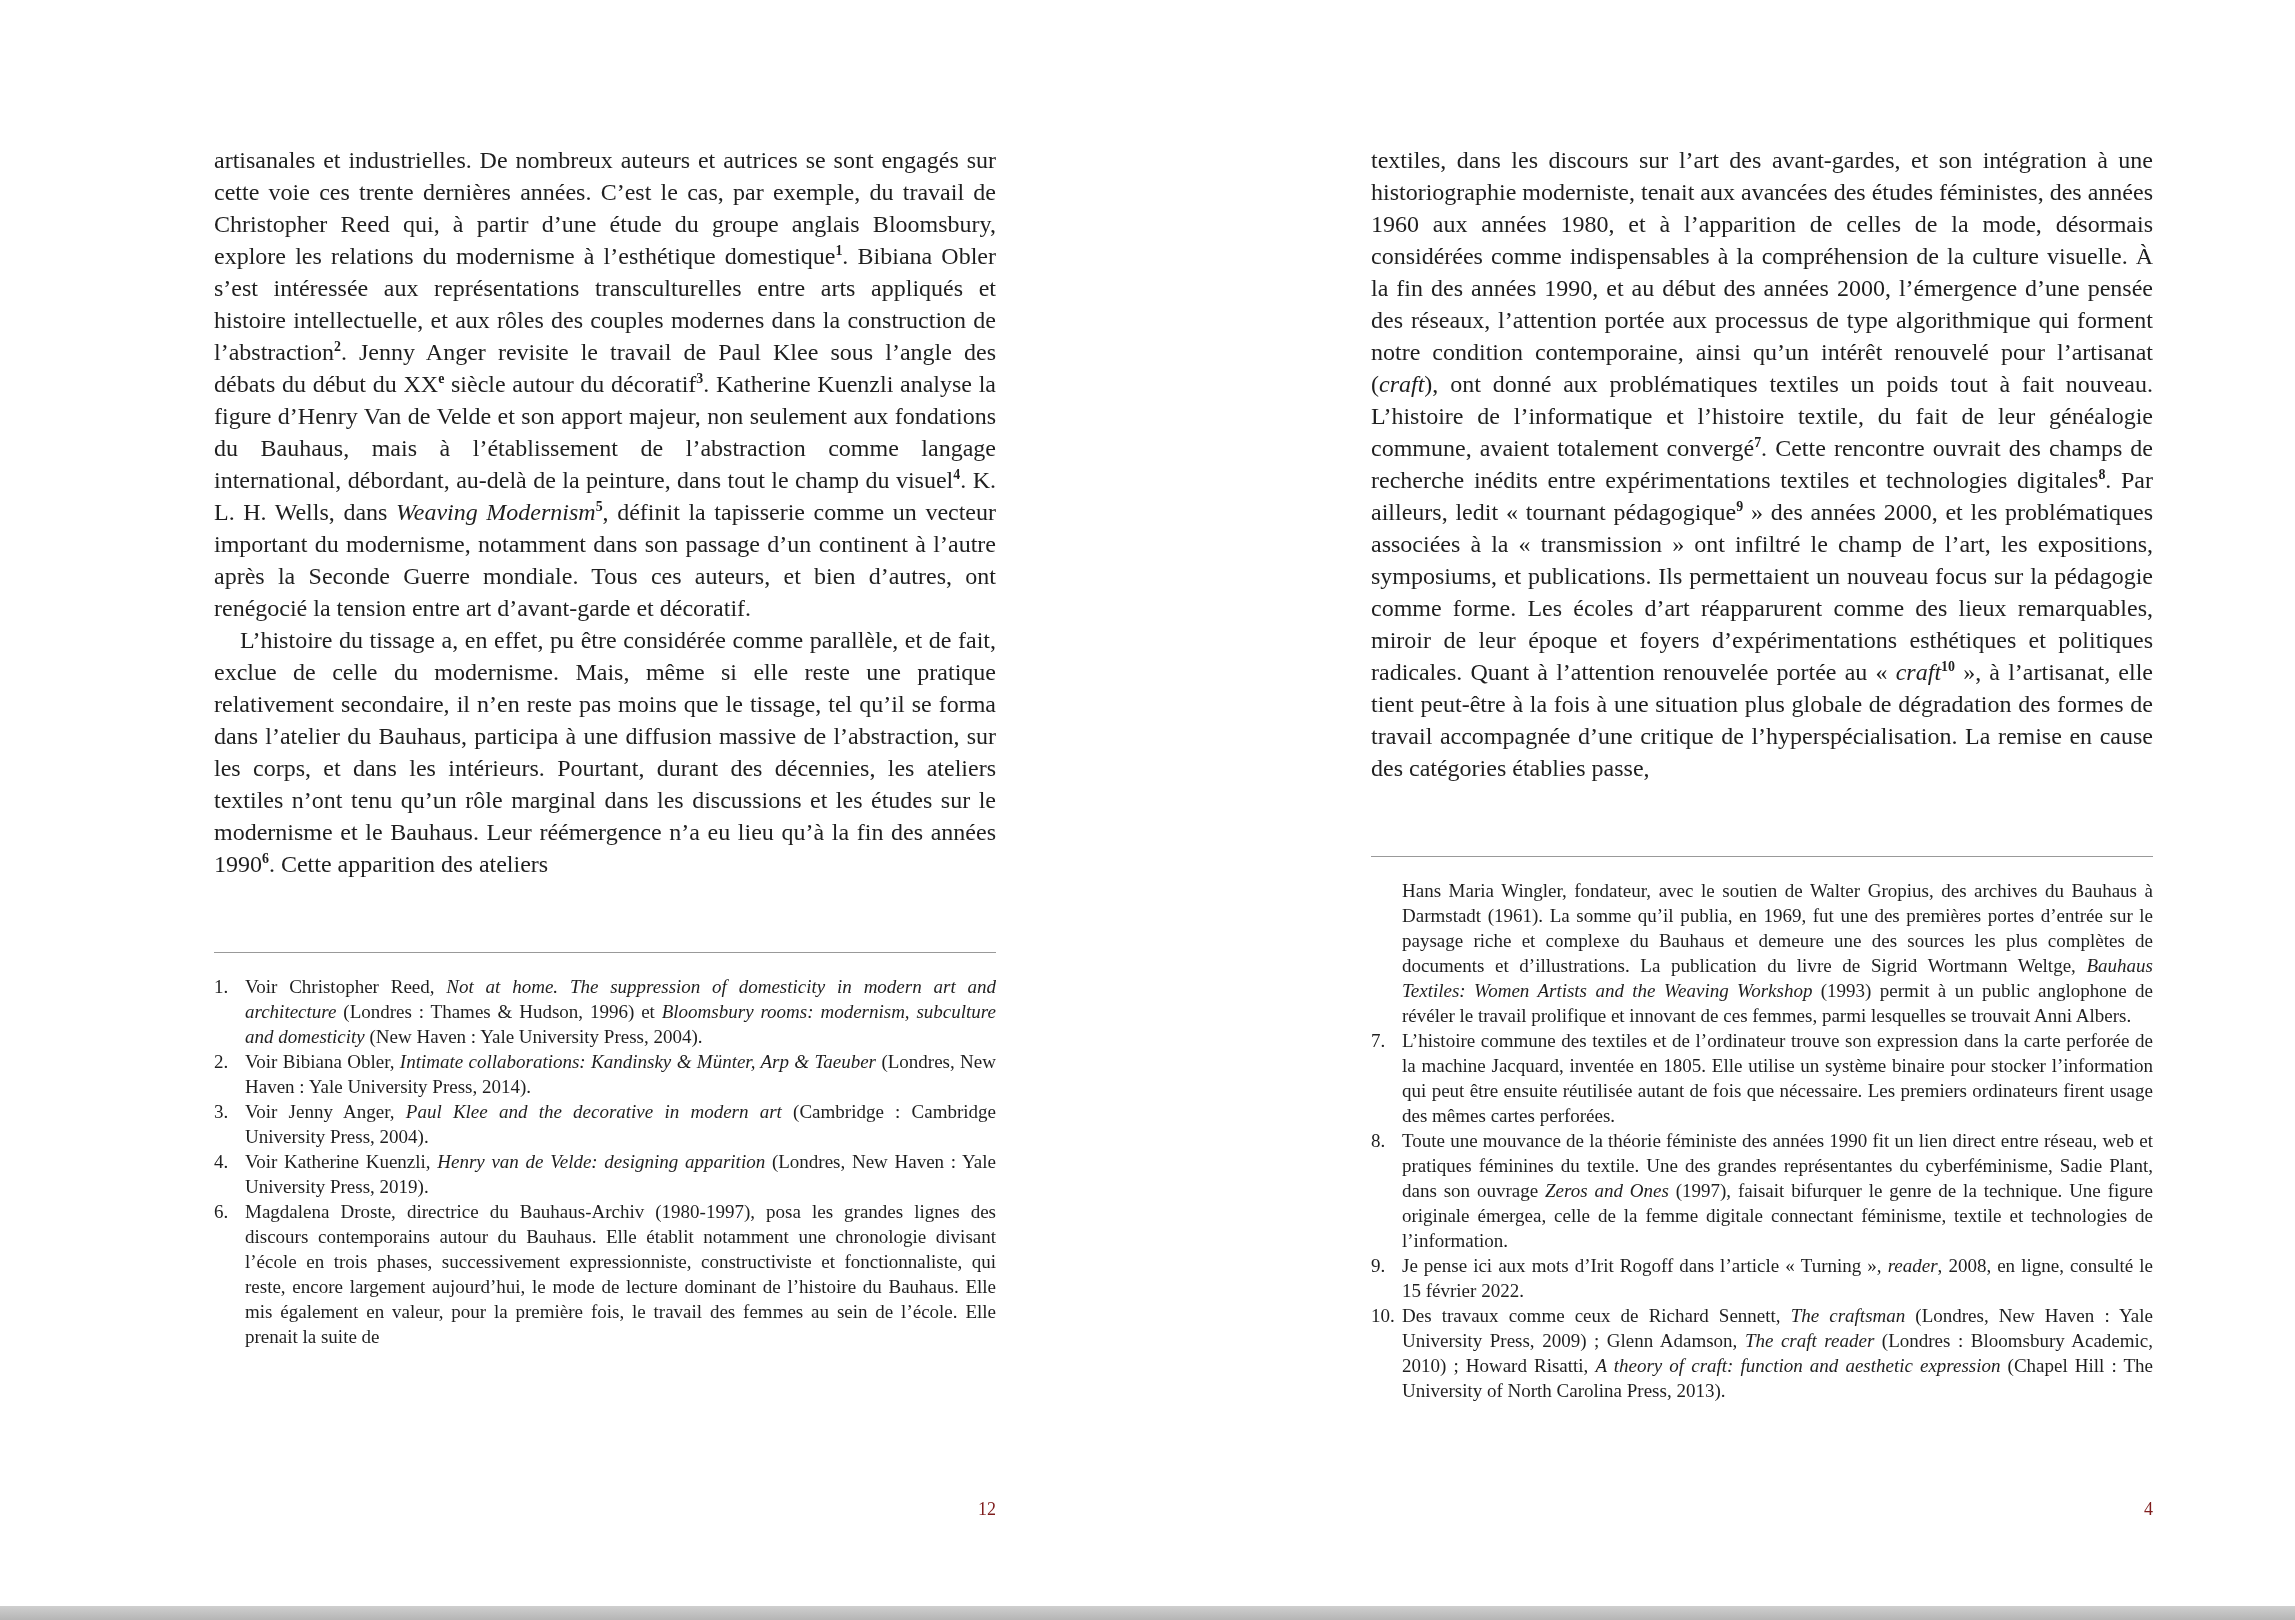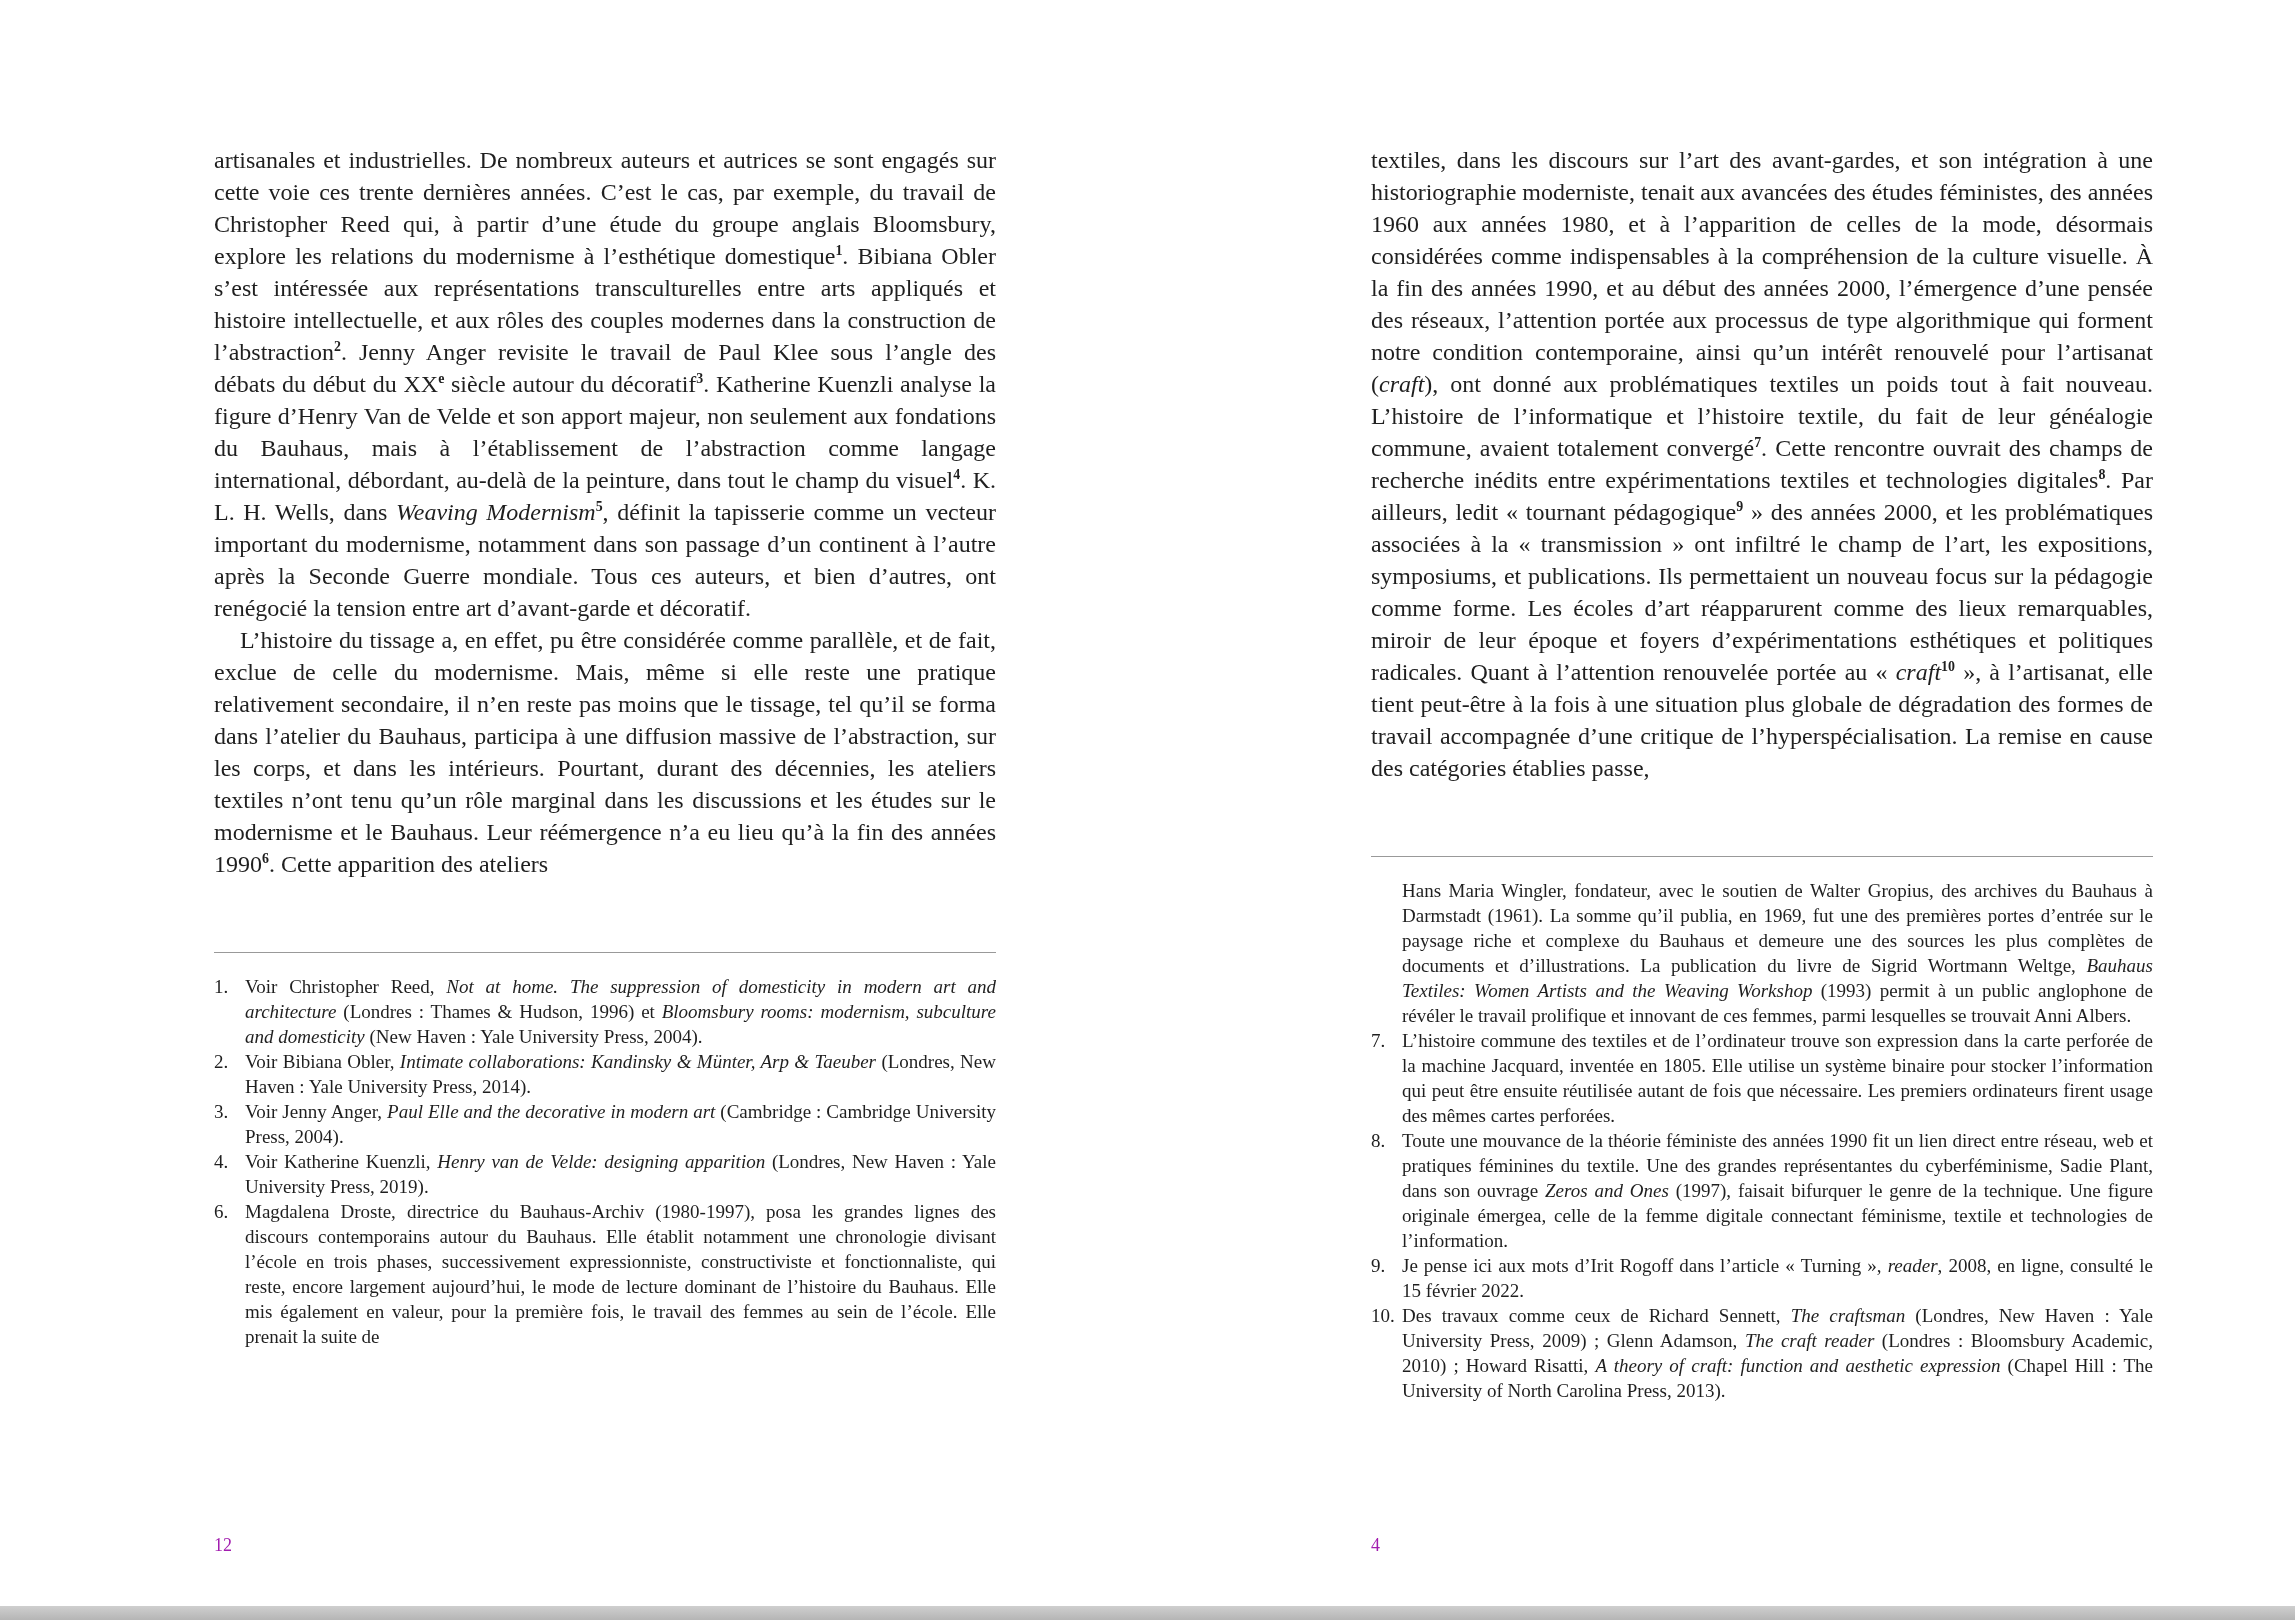--- a/index.html
+++ b/index.html
@@ -43,26 +43,26 @@
     font-size: 19px;
     line-height: 25px;
     text-align: justify;
   }
   .footnote { padding-left: 31px; text-indent: -31px; }
   .footnote.no-label { text-indent: 0; }
   .fn-label { display: inline-block; min-width: 31px; text-indent: 0; }
 
   .page-number {
     position: absolute;
-    top: 1391px;
+    top: 1355px;
     left: 0;
     width: 100%;
-    text-align: left;
+    text-align: right;
     font-size: 18px;
-    color: #a21caf;
+    color: #7f1d1d;
   }
 
   .scan-edge {
     position: absolute;
     left: 0;
     bottom: 0;
     width: 100%;
     height: 15.4px;
     background: linear-gradient(to bottom, var(--scan-edge, #d0d0d0), #b3b3b3);
   }
@@ -74,21 +74,21 @@
 
   <div class="page page-left">
     <div class="main-text">
         <p class="para">artisanales et industrielles. De nombreux auteurs et autrices se sont engagés sur cette voie ces trente dernières années. C’est le cas, par exemple, du travail de Christopher Reed qui, à partir d’une étude du groupe anglais Bloomsbury, explore les relations du modernisme à l’esthétique domestique<sup>1</sup>. Bibiana Obler s’est intéressée aux représentations transculturelles entre arts appliqués et histoire intellectuelle, et aux rôles des couples modernes dans la construction de l’abstraction<sup>2</sup>. Jenny Anger revisite le travail de Paul Klee sous l’angle des débats du début du XX<sup>e</sup> siècle autour du décoratif<sup>3</sup>. Katherine Kuenzli analyse la figure d’Henry Van de Velde et son apport majeur, non seulement aux fondations du Bauhaus, mais à l’établissement de l’abstraction comme langage international, débordant, au-delà de la peinture, dans tout le champ du visuel<sup>4</sup>. K. L. H. Wells, dans <em>Weaving Modernism</em><sup>5</sup>, définit la tapisserie comme un vecteur important du modernisme, notamment dans son passage d’un continent à l’autre après la Seconde Guerre mondiale. Tous ces auteurs, et bien d’autres, ont renégocié la tension entre art d’avant-garde et décoratif.</p>
         <p class="para para-indent">L’histoire du tissage a, en effet, pu être considérée comme parallèle, et de fait, exclue de celle du modernisme. Mais, même si elle reste une pratique relativement secondaire, il n’en reste pas moins que le tissage, tel qu’il se forma dans l’atelier du Bauhaus, participa à une diffusion massive de l’abstraction, sur les corps, et dans les intérieurs. Pourtant, durant des décennies, les ateliers textiles n’ont tenu qu’un rôle marginal dans les discussions et les études sur le modernisme et le Bauhaus. Leur réémergence n’a eu lieu qu’à la fin des années 1990<sup>6</sup>. Cette apparition des ateliers</p>
       </div>
     <div class="footnote-rule"></div>
     <div class="footnotes">
         <div class="footnote"><span class="fn-label">1.</span>Voir Christopher Reed, <em>Not at home. The suppression of domesticity in modern art and architecture</em> (Londres&nbsp;: Thames &amp; Hudson, 1996) et <em>Bloomsbury rooms: modernism, subculture and domesticity</em> (New Haven&nbsp;: Yale University Press, 2004).</div>
         <div class="footnote"><span class="fn-label">2.</span>Voir Bibiana Obler, <em>Intimate collaborations: Kandinsky &amp; Münter, Arp &amp; Taeuber</em> (Londres, New Haven&nbsp;: Yale University Press, 2014).</div>
-        <div class="footnote"><span class="fn-label">3.</span>Voir Jenny Anger, <em>Paul Elle and the decorative in modern art</em> (Cambridge&nbsp;: Cambridge University Press, 2004).</div>
+        <div class="footnote"><span class="fn-label">3.</span>Voir Jenny Anger, <em>Paul Klee and the decorative in modern art</em> (Cambridge&nbsp;: Cambridge University Press, 2004).</div>
         <div class="footnote"><span class="fn-label">4.</span>Voir Katherine Kuenzli, <em>Henry van de Velde: designing apparition</em> (Londres, New Haven&nbsp;: Yale University Press, 2019).</div>
         <div class="footnote"><span class="fn-label">6.</span>Magdalena Droste, directrice du Bauhaus-Archiv (1980-1997), posa les grandes lignes des discours contemporains autour du Bauhaus. Elle établit notamment une chronologie divisant l’école en trois phases, successivement expressionniste, constructiviste et fonctionnaliste, qui reste, encore largement aujourd’hui, le mode de lecture dominant de l’histoire du Bauhaus. Elle mis également en valeur, pour la première fois, le travail des femmes au sein de l’école. Elle prenait la suite de</div>
       </div>
     <div class="page-number">12</div>
   </div>
 
   <div class="page page-right">
     <div class="main-text">
         <p class="para">textiles, dans les discours sur l’art des avant-gardes, et son intégration à une historiographie moderniste, tenait aux avancées des études féministes, des années 1960 aux années 1980, et à l’apparition de celles de la mode, désormais considérées comme indispensables à la compréhension de la culture visuelle. À la fin des années 1990, et au début des années 2000, l’émergence d’une pensée des réseaux, l’attention portée aux processus de type algorithmique qui forment notre condition contemporaine, ainsi qu’un intérêt renouvelé pour l’artisanat (<em>craft</em>), ont donné aux problématiques textiles un poids tout à fait nouveau. L’histoire de l’informatique et l’histoire textile, du fait de leur généalogie commune, avaient totalement convergé<sup>7</sup>. Cette rencontre ouvrait des champs de recherche inédits entre expérimentations textiles et technologies digitales<sup>8</sup>. Par ailleurs, ledit «&nbsp;tournant pédagogique<sup>9</sup>&nbsp;» des années 2000, et les problématiques associées à la «&nbsp;transmission&nbsp;» ont infiltré le champ de l’art, les expositions, symposiums, et publications. Ils permettaient un nouveau focus sur la pédagogie comme forme. Les écoles d’art réapparurent comme des lieux remarquables, miroir de leur époque et foyers d’expérimentations esthétiques et politiques radicales. Quant à l’attention renouvelée portée au «&nbsp;<em>craft</em><sup>10</sup>&nbsp;», à l’artisanat, elle tient peut-être à la fois à une situation plus globale de dégradation des formes de travail accompagnée d’une critique de l’hyperspécialisation. La remise en cause des catégories établies passe,</p>
       </div>

